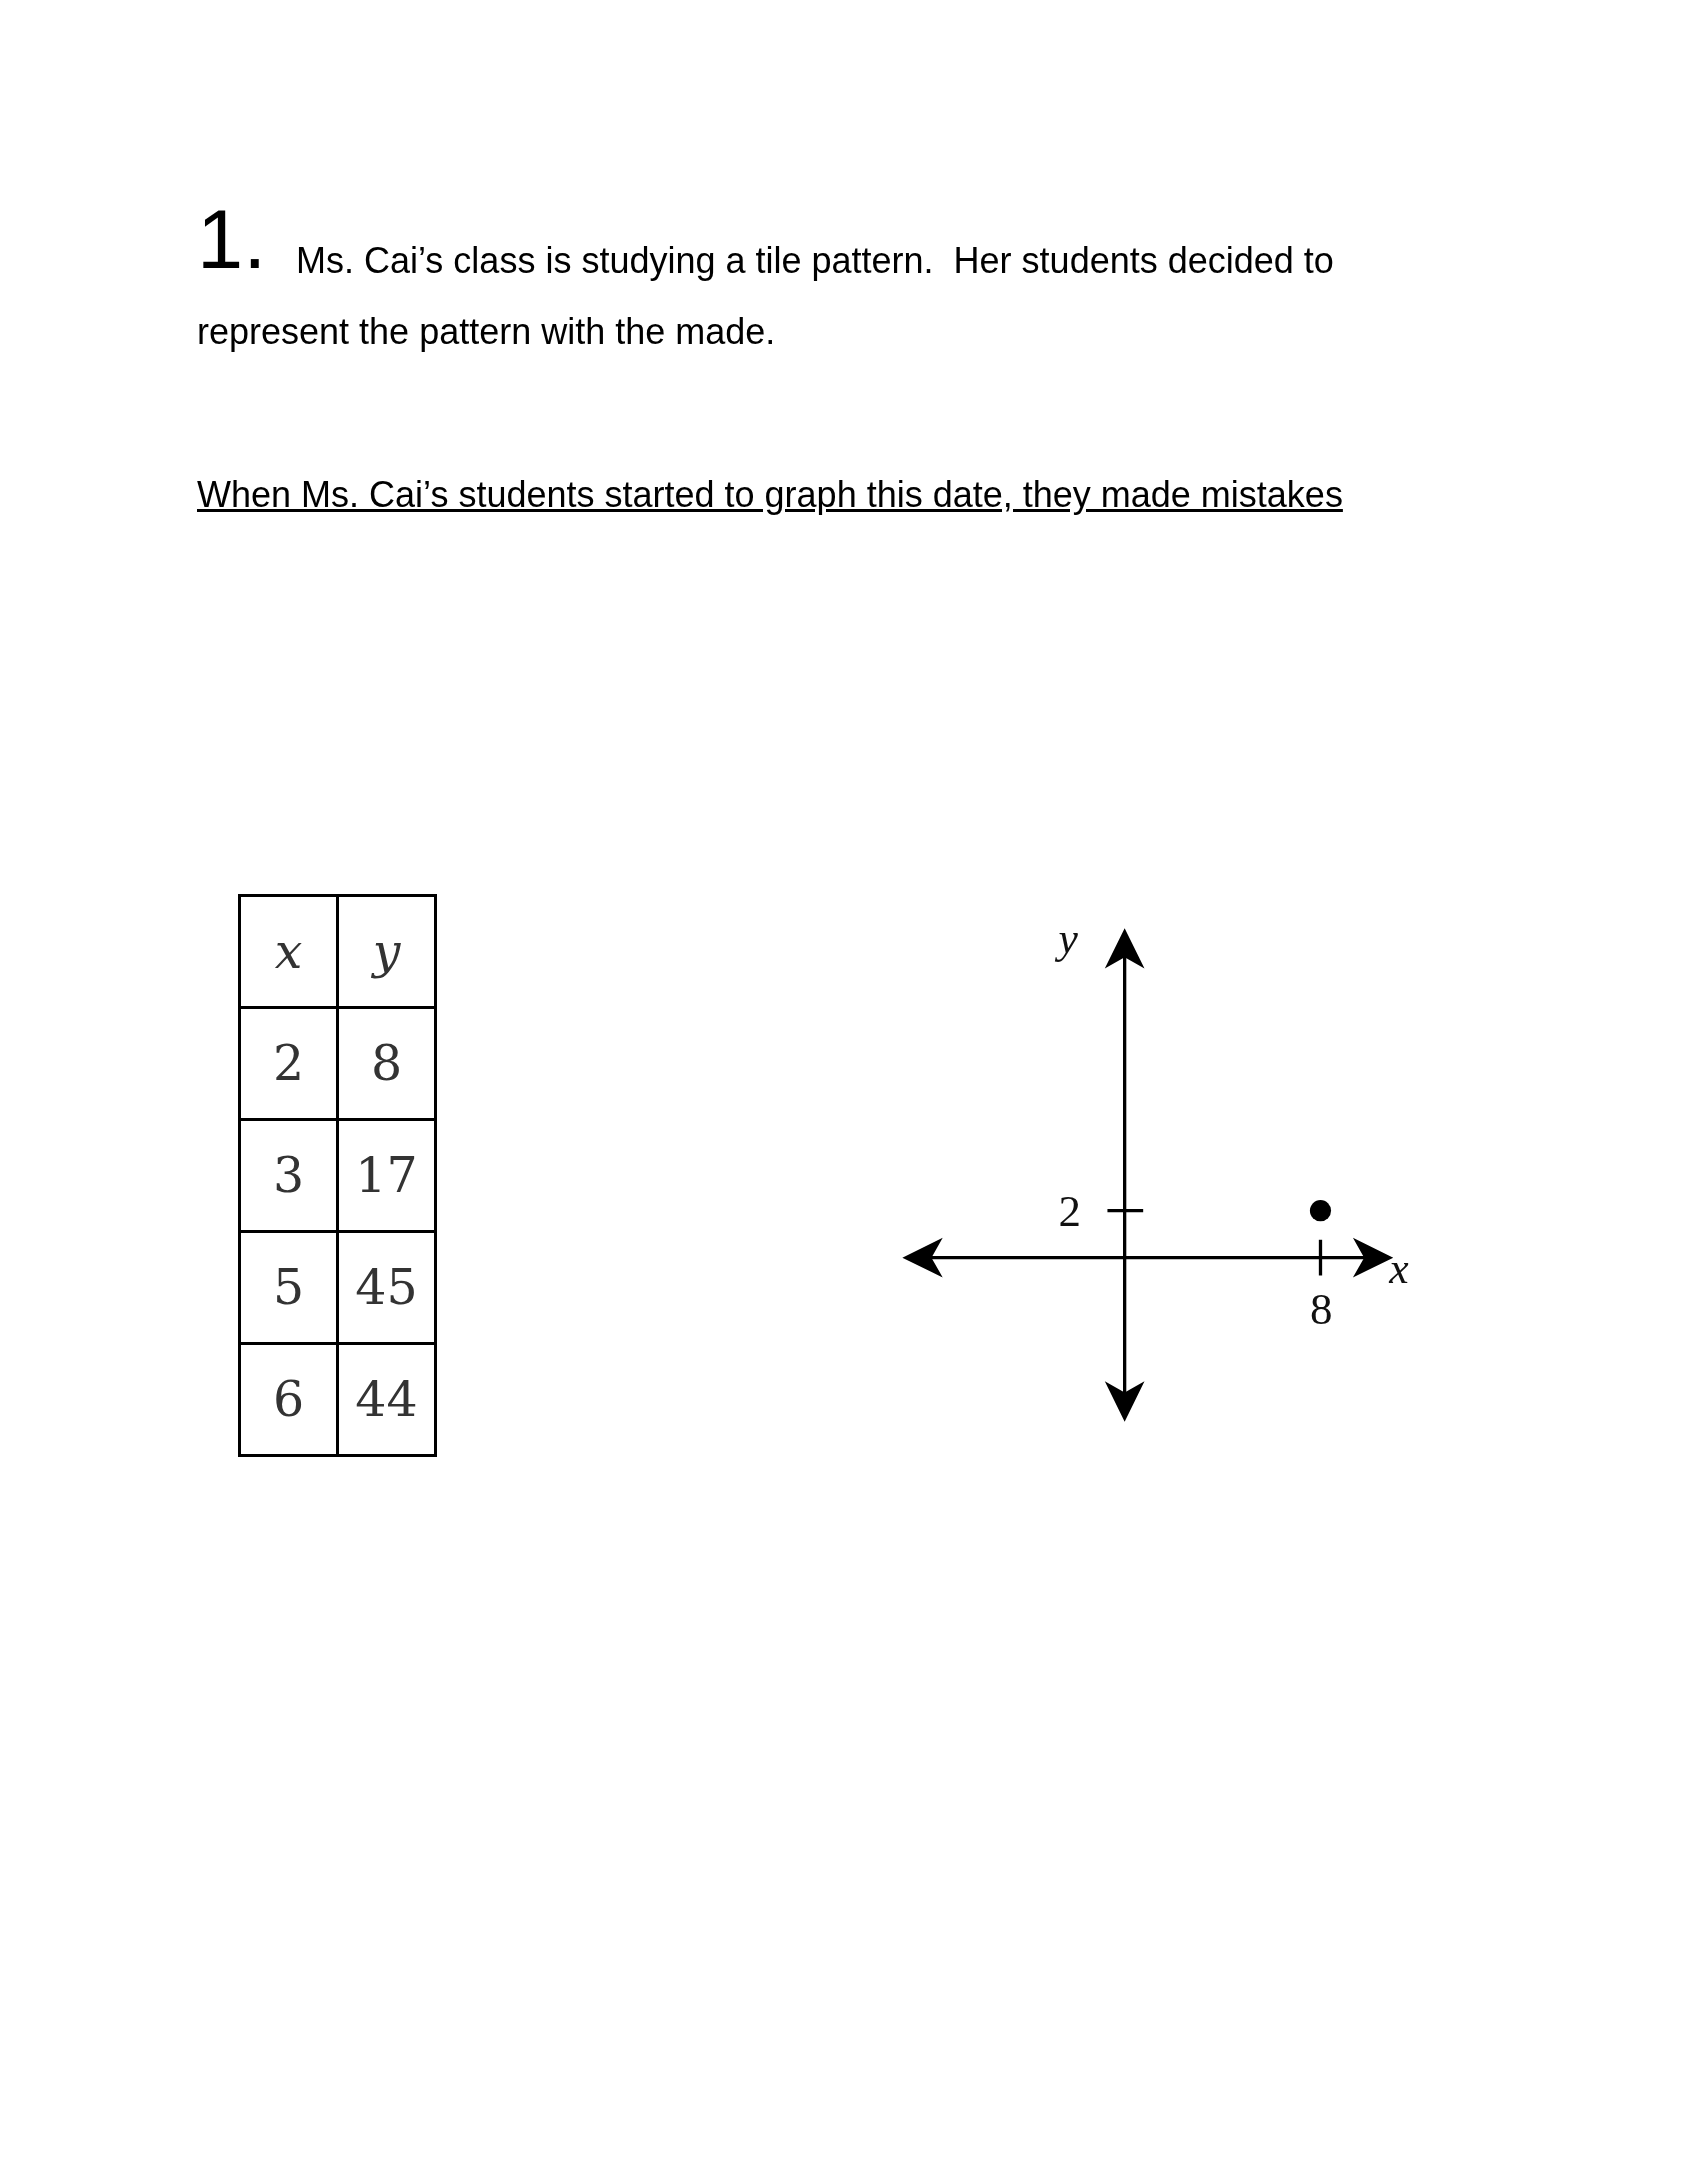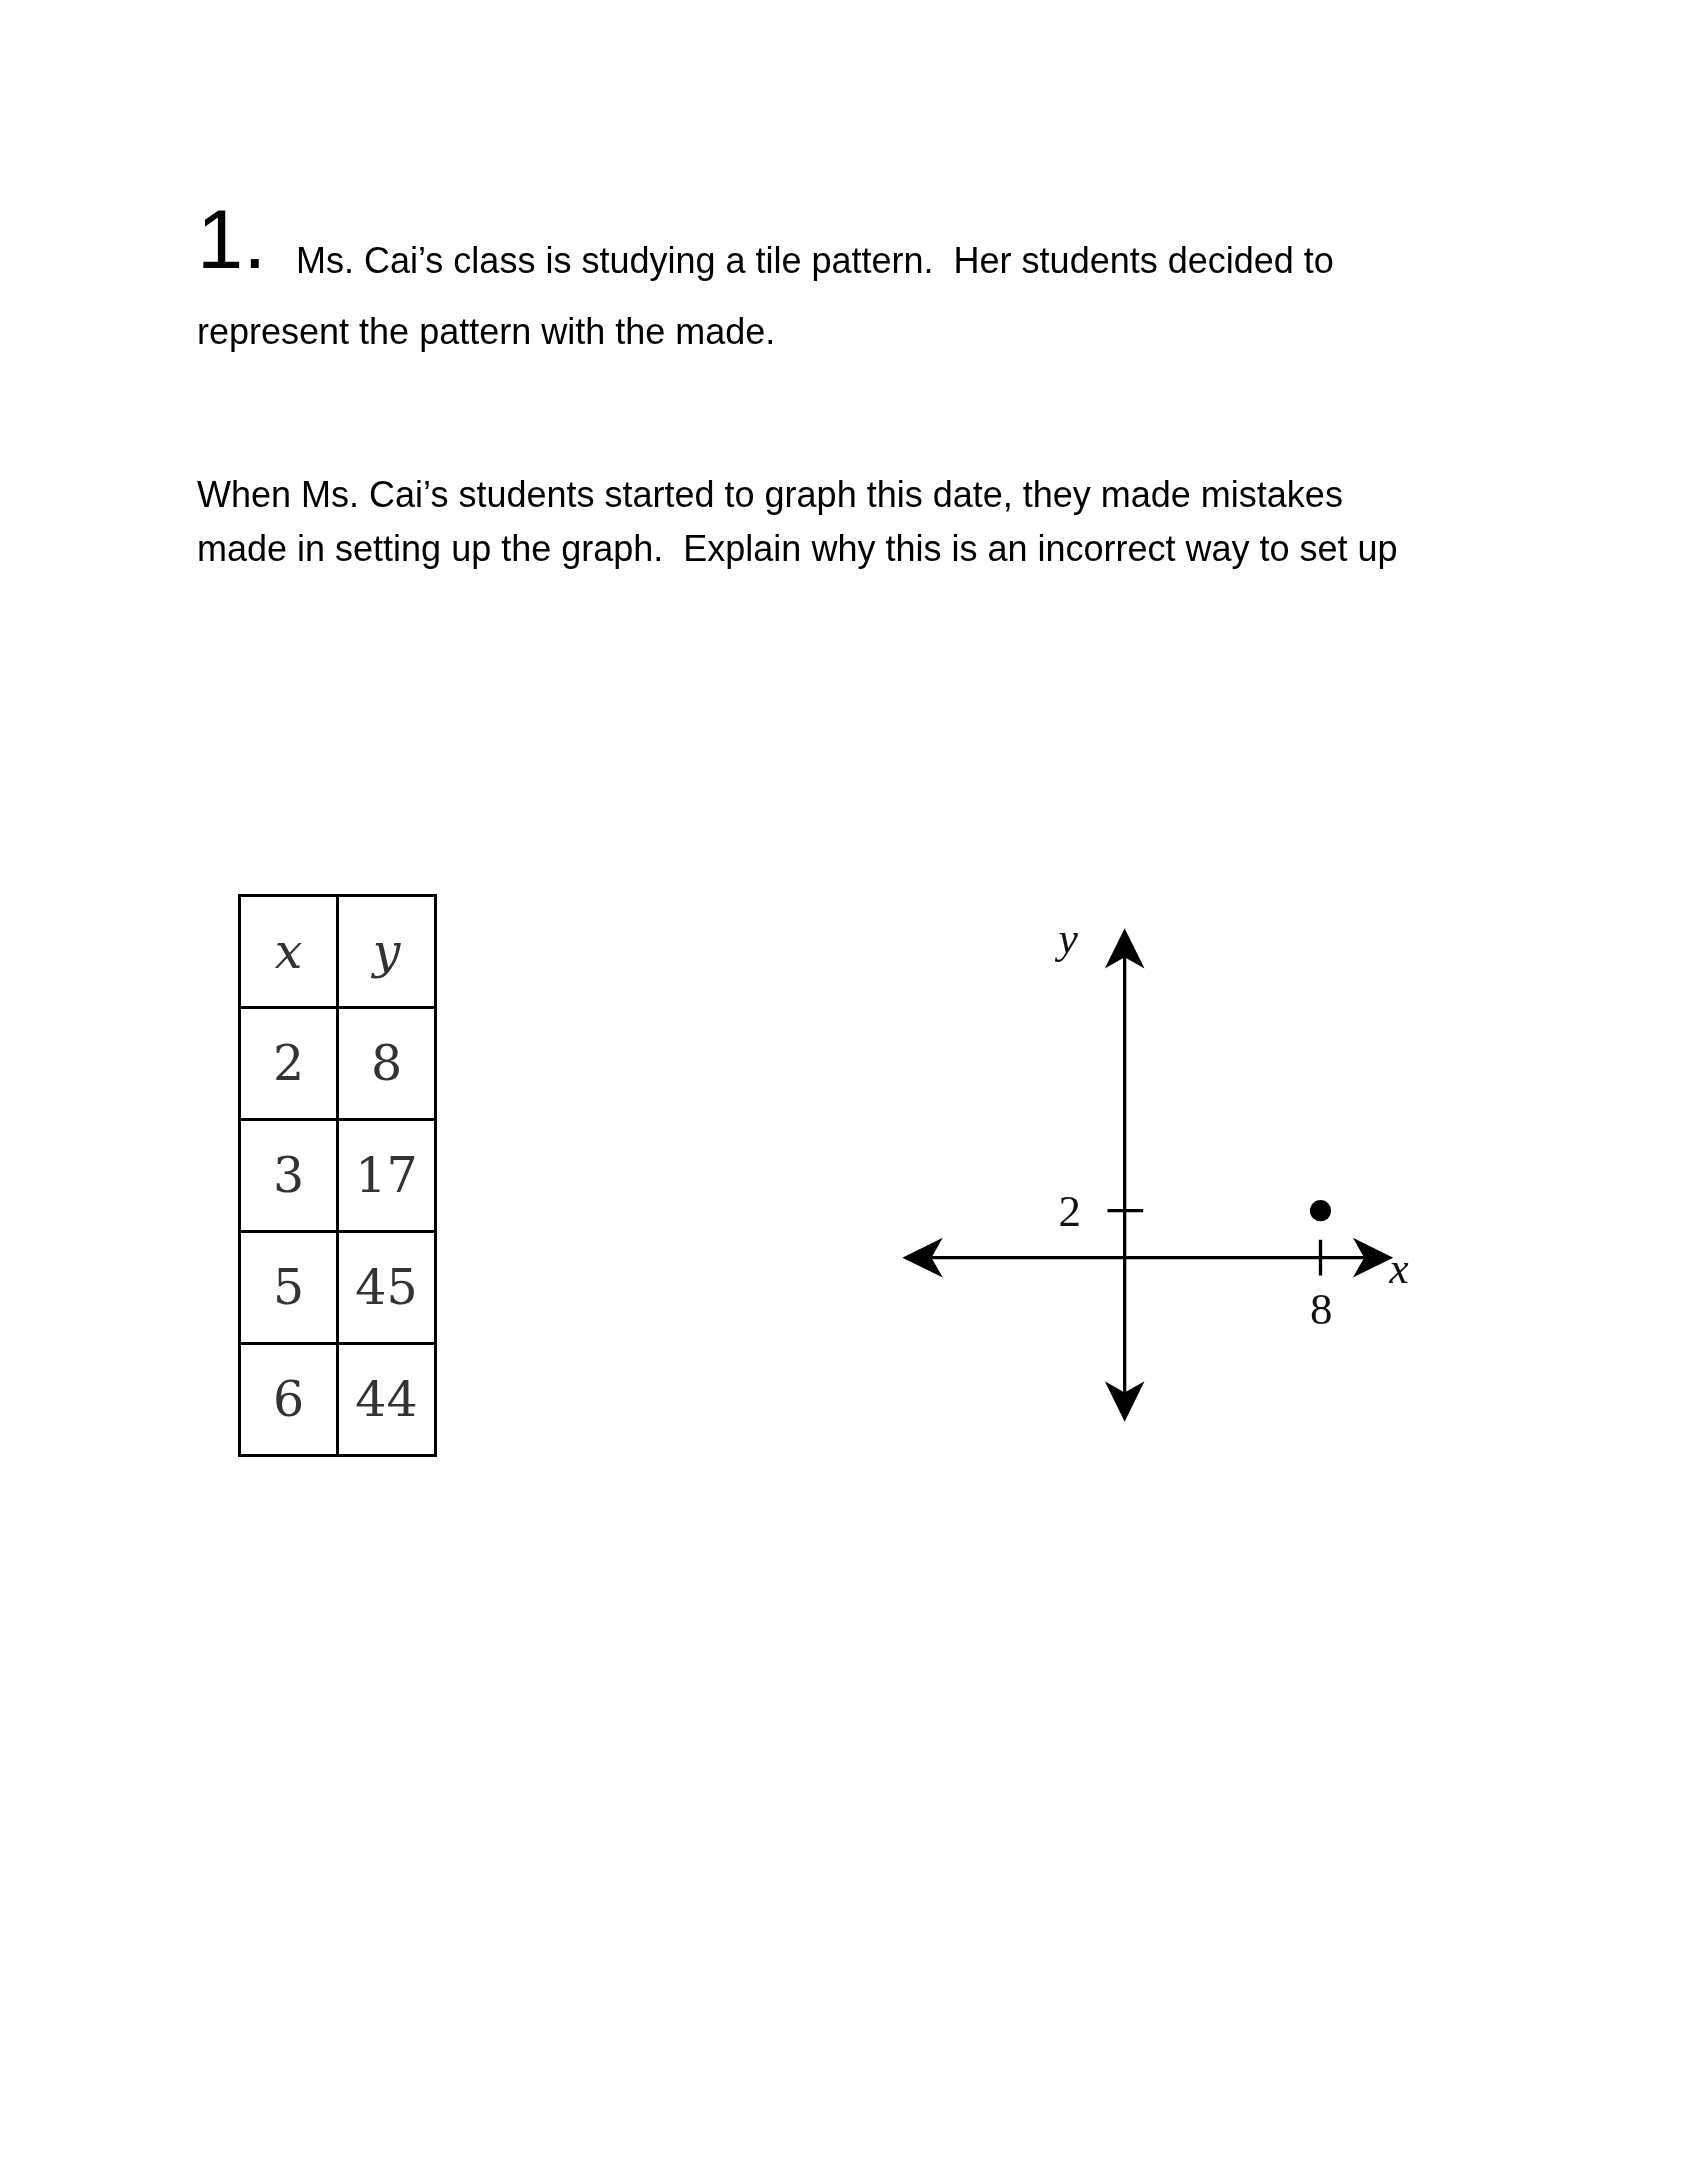--- a/index.html
+++ b/index.html
@@ -1,37 +1,36 @@
 <!DOCTYPE html>
 <html style="font-size:10.6px"><head>
 <meta charset="utf-8">
 <style>
   html, body { margin: 0; padding: 0; background: #ffffff; }
   body { width: 1687px; height: 2183px; position: relative; overflow: hidden; font-family: "Liberation Sans", sans-serif; color: #000; }
   .qnum { position: absolute; left: 197px; top: 198px; font-size: 83px; line-height: 1; }
   .qline1 { position: absolute; left: 296px; top: 240px; font-size: 36px; white-space: pre; }
   .qline2 { position: absolute; left: 197px; top: 311px; font-size: 36px; white-space: pre; }
   .para { position: absolute; left: 197px; top: 468px; font-size: 36px; line-height: 54px; }
-  .para div { white-space: pre; }
+  .para div { white-space: pre; text-decoration: underline; }
   table.data { position: absolute; left: 238px; top: 894px; border-collapse: collapse; font-family: "DejaVu Serif", serif; }
   table.data td { border: 3.3px solid #000; width: 95px; height: 109px; text-align: center; vertical-align: middle; font-size: 49px; color: #333; padding: 0; }
   table.data td.hdr { font-style: italic; }
   svg.graph { position: absolute; left: 860px; top: 887px; }
   svg.graph text { font-family: "Liberation Serif", serif; fill: #111; }
 </style>
 </head>
 <body>
 
 <div class="qnum">1.</div>
 <div class="qline1">Ms. Cai’s class is studying a tile pattern.  Her students decided to</div>
 <div class="qline2">represent the pattern with the made.</div>
 
 <div class="para">
   <div>When Ms. Cai’s students started to graph this date, they made mistakes</div>
-  <div>made in setting up the graph.  Explain why this is an incorrect way to set up</div>
 </div>
 
 <table class="data">
   <tbody>
       <tr>
     <td class="hdr">x</td>
     <td class="hdr">y</td>
   </tr>
   <tr>
     <td>2</td>

